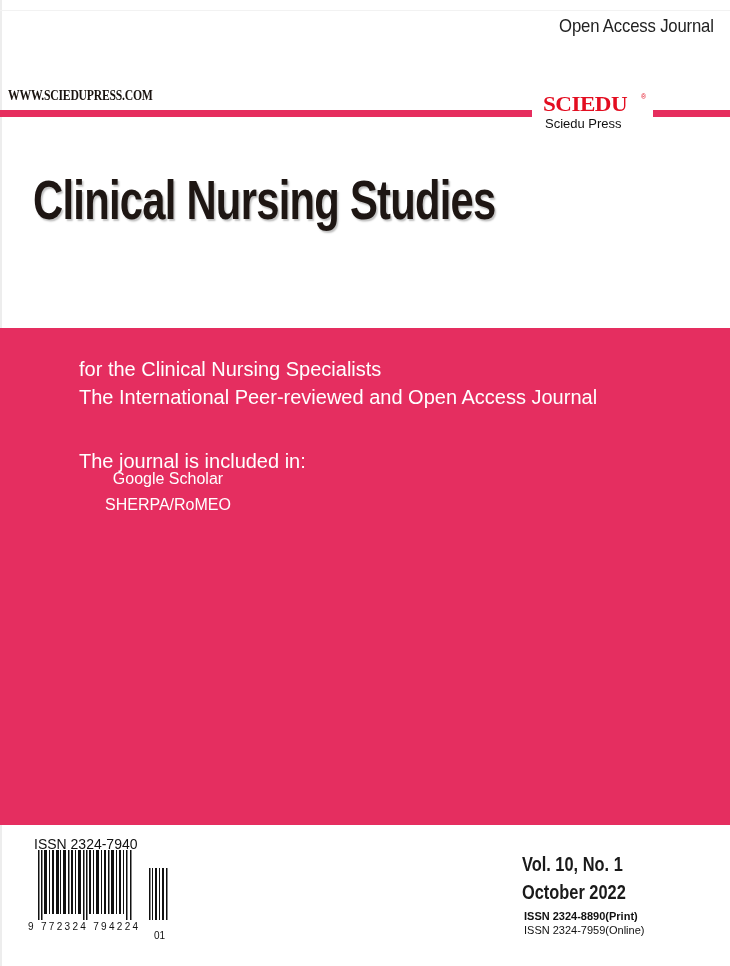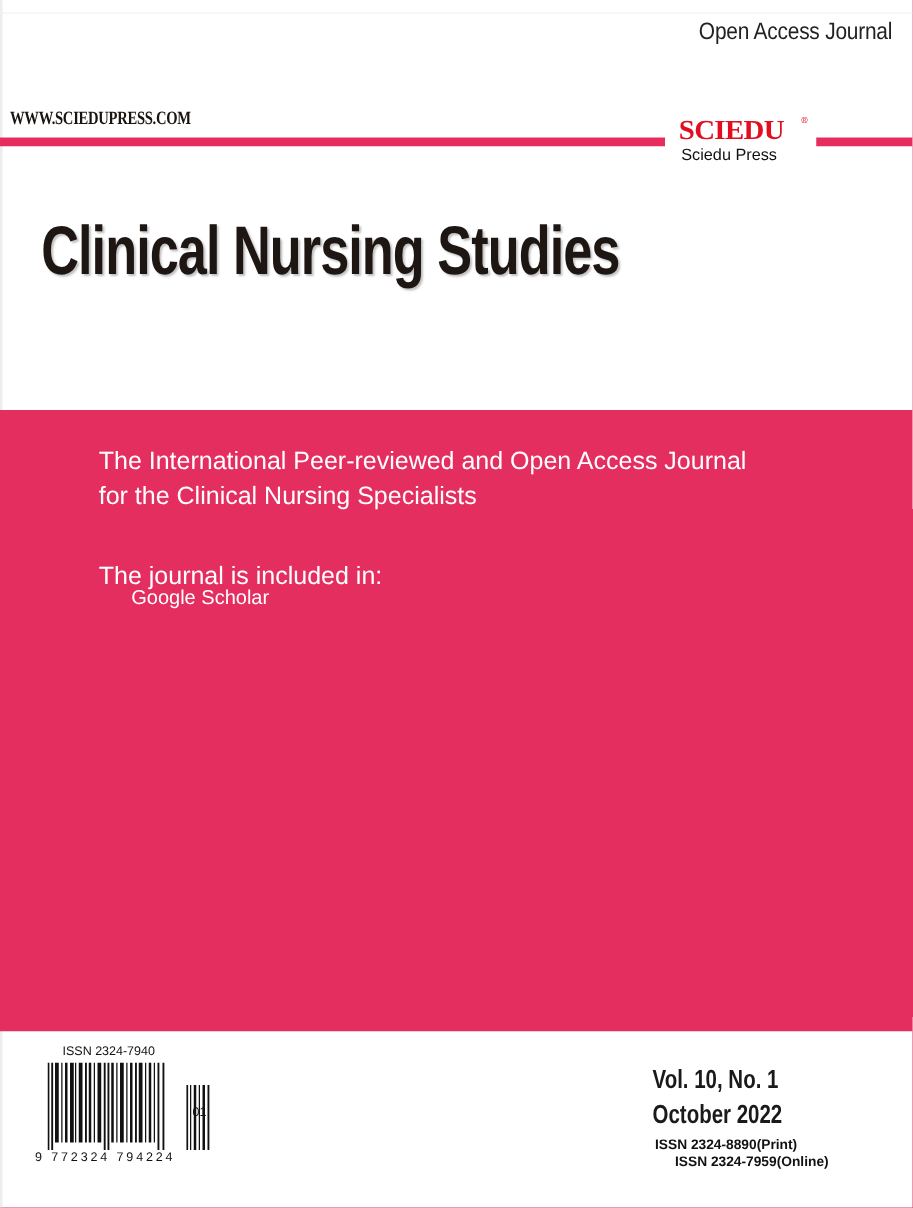--- a/index.html
+++ b/index.html
@@ -13,29 +13,29 @@
   .bar-right{position:absolute;left:653px;top:110px;width:77px;height:7px;background:#e62e5e;}
   .logo-top{position:absolute;left:543px;top:91px;font-family:"Liberation Serif",serif;font-weight:900;font-size:22px;color:#e30d20;letter-spacing:-0.5px;transform:scaleX(1.05);transform-origin:left center;}
   .logo-reg{position:absolute;left:641px;top:93px;font-size:7px;color:#e30d20;}
   .logo-sub{position:absolute;left:545px;top:116px;font-weight:normal;font-size:13px;color:#111;}
   .title{position:absolute;left:33px;top:168px;font-family:"Liberation Sans",sans-serif;font-weight:bold;font-size:55px;color:#1e1613;letter-spacing:-1px;transform:scaleX(0.76);transform-origin:left center;white-space:nowrap;text-shadow:2px 2px 2px rgba(0,0,0,0.25);}
   .band{position:absolute;left:0;top:328px;width:730px;height:497px;background:#e52e60;}
   .desc{position:absolute;left:79px;top:355px;color:#fff;font-size:20px;line-height:28px;}
   .inc-head{position:absolute;left:79px;top:438px;color:#fff;font-size:20px;margin-top:12px;}
   .inc-list{position:absolute;left:105px;top:468px;margin:0;padding:0;list-style:none;color:#fff;font-size:16px;text-align:center;}
   .inc-list li{height:26px;line-height:22px;}
-  .issn-top{position:absolute;left:50px;top:836px;font-size:10px;color:#111;}
+  .issn-top{position:absolute;left:34px;top:836px;font-size:14px;color:#111;}
   .barcode{position:absolute;left:38px;top:850px;width:96px;height:70px;}
   .barcode2{position:absolute;left:149px;top:868px;width:20px;height:52px;}
   .bc-digits{position:absolute;left:28px;top:921px;font-size:10px;color:#111;letter-spacing:2.3px;}
-  .bc-digits2{position:absolute;left:154px;top:885px;font-size:10px;color:#111;}
+  .bc-digits2{position:absolute;left:154px;top:930px;font-size:10px;color:#111;}
   .vol{position:absolute;left:522px;top:852px;font-weight:bold;font-size:21px;color:#1a1a1a;transform:scaleX(0.78);transform-origin:left center;white-space:nowrap;}
   .date{position:absolute;left:522px;top:880px;font-weight:bold;font-size:21px;color:#1a1a1a;transform:scaleX(0.78);transform-origin:left center;white-space:nowrap;}
   .issn-print{position:absolute;left:524px;top:910px;font-weight:bold;font-size:11px;color:#111;}
-  .issn-online{position:absolute;left:524px;top:924px;font-weight:bold;font-size:11px;color:#111;margin-left:16px;}
+  .issn-online{position:absolute;left:524px;top:924px;font-weight:normal;font-size:11px;color:#111;}
 </style>
 </head>
 <body>
 
 <div class="page">
   <div class="edge-left"></div>
   <div class="edge-top"></div>
 
   <div class="oa">Open Access Journal</div>
   <div class="website">WWW.SCIEDUPRESS.COM</div>
@@ -44,26 +44,27 @@
   <div class="bar-right"></div>
 
   <div class="logo-top">SCIEDU</div>
   <div class="logo-reg">®</div>
   <div class="logo-sub">Sciedu Press</div>
 
   <div class="title">Clinical Nursing Studies</div>
 
   <div class="band"></div>
   <div class="desc">
+    <div>for the Clinical Nursing Specialists</div>
     <div>The International Peer-reviewed and Open Access Journal</div>
-    <div>for the Clinical Nursing Specialists</div>
   </div>
   <div class="inc-head">The journal is included in:</div>
   <ul class="inc-list">
     <li>Google Scholar</li>
+    <li>SHERPA/RoMEO</li>
   </ul>
 
   <div class="issn-top">ISSN 2324-7940</div>
   <svg class="barcode" viewBox="0 0 96 70" preserveAspectRatio="none">
     <g fill="#111">
       <rect x="0" y="0" width="1.5" height="70"></rect>
         <rect x="3" y="0" width="1.5" height="70"></rect>
       <rect x="6" y="0" width="3" height="64"></rect>
         <rect x="11" y="0" width="1" height="64"></rect>
       <rect x="14" y="0" width="2" height="64"></rect>

